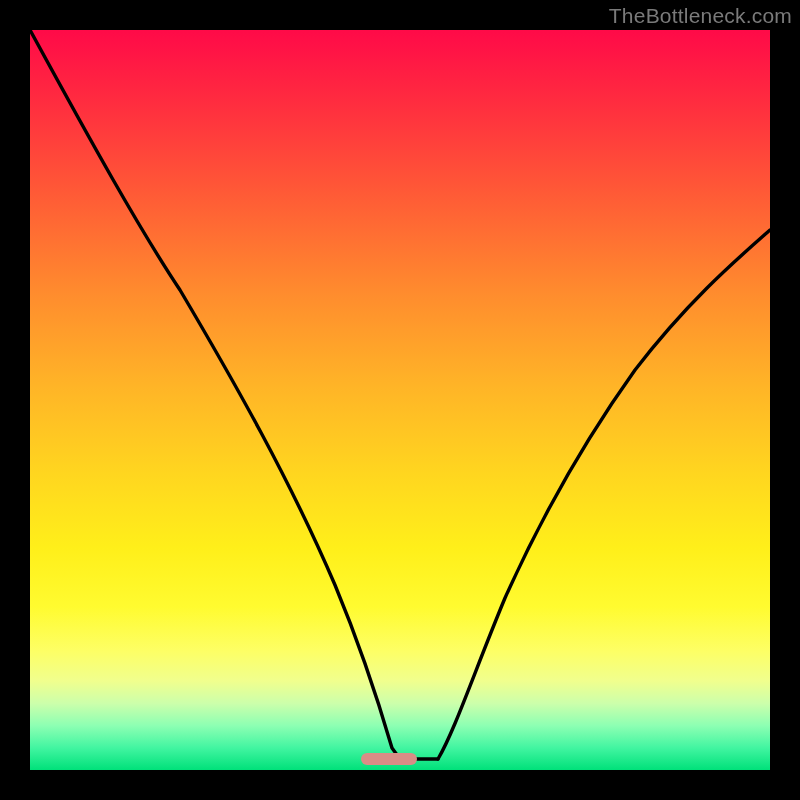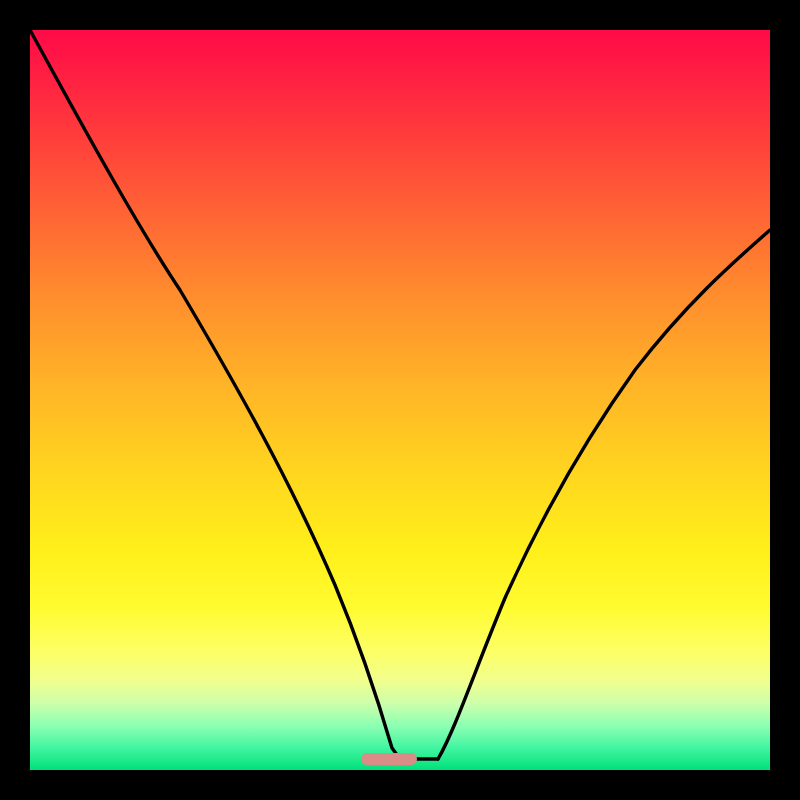--- a/index.html
+++ b/index.html
@@ -85,13 +85,14 @@
 
       <path d="M 408 729
                C 425 700, 445 640, 475 568
                C 510 490, 555 410, 605 340
                C 655 275, 700 235, 740 200" fill="none" stroke="#000" stroke-width="3.4" stroke-linecap="round"></path>
     </svg>
 
     <div class="marker" style="width: 55.5px; left: 331.15px; top: 722.9px; background: rgb(217, 141, 134);"></div>
   </div>
 
+  <div class="watermark">TheBottleneck.com</div>
 </div>
 
 </body></html>

